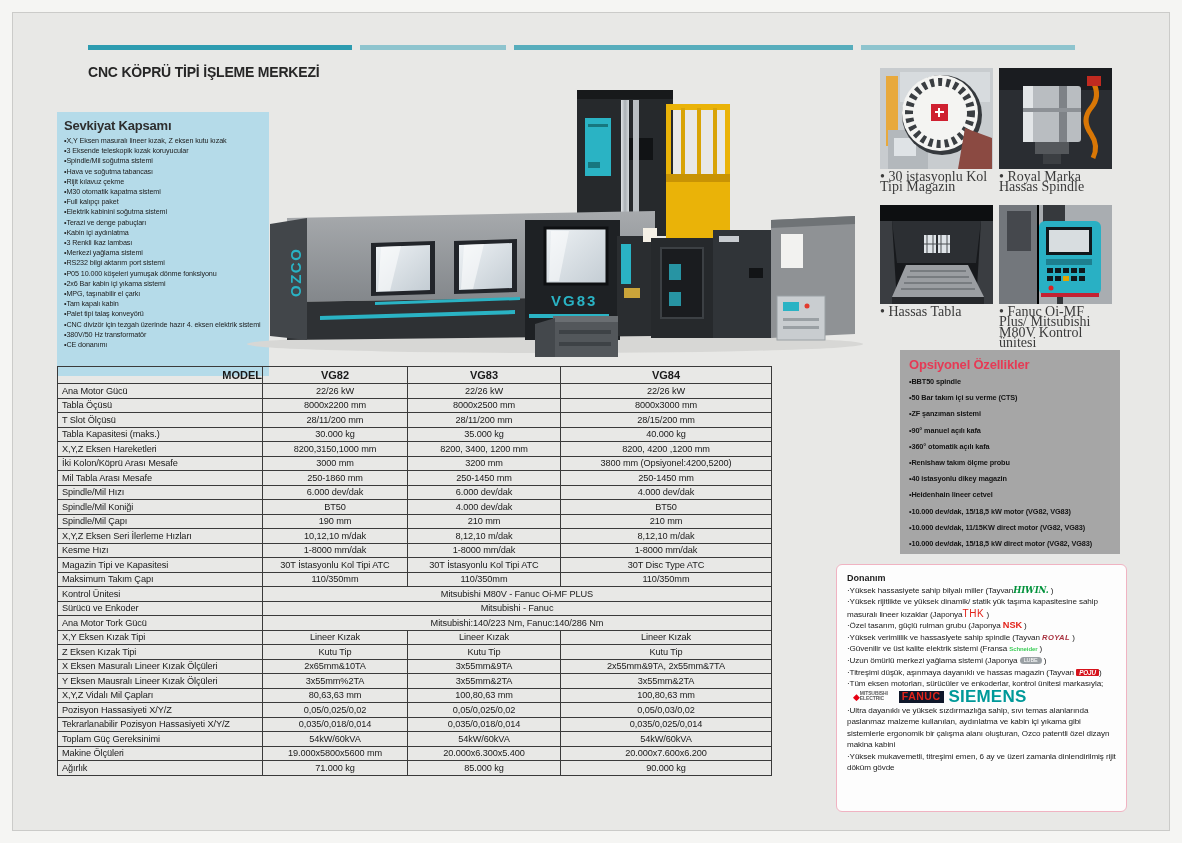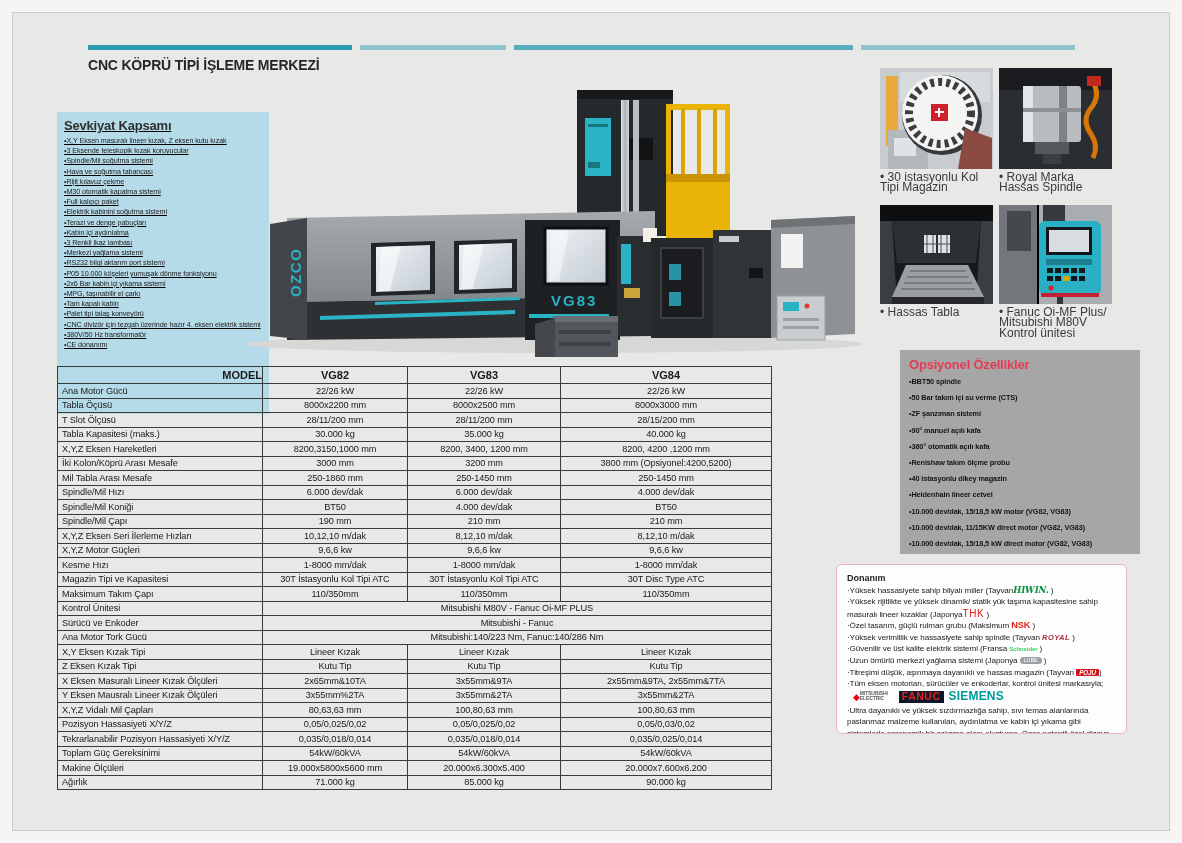--- a/index.html
+++ b/index.html
@@ -6,69 +6,69 @@
   html,body { width:1182px; height:843px; background:#f5f5f3; font-family:"Liberation Sans", sans-serif; overflow:hidden; }
   .panel { position:absolute; left:12px; top:12px; width:1158px; height:819px; background:#e8e8e6; border:1px solid #cbcbc9; }
 
   
   .bar { position:absolute; top:45px; height:5px; }
   .bar1 { left:88px;  width:264px; background:#2d9cb0; }
   .bar2 { left:360px; width:146px; background:#8ec4ce; }
   .bar3 { left:514px; width:339px; background:#57adbc; }
   .bar4 { left:861px; width:214px; background:#8ec4ce; }
 
-  .page-title { position:absolute; left:88px; top:57px; font-size:14px; font-weight:bold; color:#262626; letter-spacing:-0.2px;text-align:center; }
-
-  
-  .ship-box { position:absolute; left:57px; top:112px; width:212px; height:302px; background:#b5dbe9; padding:6px 4px 4px 7px; overflow:hidden;text-decoration:underline; }
+  .page-title { position:absolute; left:88px; top:64px; font-size:14px; font-weight:bold; color:#262626; letter-spacing:-0.2px;text-align:center; }
+
+  
+  .ship-box { position:absolute; left:57px; top:112px; width:212px; height:264px; background:#b5dbe9; padding:6px 4px 4px 7px; overflow:hidden; }
   .ship-title { font-size:13px; font-weight:bold; color:#2e2e2e; margin-bottom:3px; letter-spacing:-0.2px; }
   .ship-item { font-size:7.2px; line-height:10.2px; color:#1c1c1c; white-space:nowrap; letter-spacing:-0.1px; }
 
   
   .machine { position:absolute; left:225px; top:78px; width:655px; height:285px; }
 
   
   .photo { position:absolute; width:113px; height:101px; overflow:hidden; background:#bfc3c6; }
   .ph1 { left:880px; top:68px; }  .ph2 { left:999px; top:68px; }
   .ph3 { left:880px; top:205px; height:99px; } .ph4 { left:999px; top:205px; height:99px; }
-  .caption { position:absolute; width:116px; font-size:12px; line-height:10.4px; color:#3a3a3a; }
+  .caption { position:absolute; width:116px; font-size:14px; line-height:10.4px; color:#3a3a3a;font-family:Liberation Serif, serif; }
   .cap1 { left:880px; top:172px; } .cap2 { left:999px; top:172px; }
   .cap3 { left:880px; top:307px; } .cap4 { left:999px; top:307px; }
 
   
   .spec-table { position:absolute; left:57px; top:366px; width:714px; border-collapse:collapse; table-layout:fixed; }
   .spec-table td, .spec-table th { border:1.2px solid #3a3a3a; color:#1a1a1a; overflow:hidden; white-space:nowrap; }
   .spec-table th { height:17px; font-size:11px; font-weight:bold; }
   .spec-table td { height:14.5px; font-size:9.2px; letter-spacing:-0.1px; }
   .th-model { text-align:right; padding-left:4px; }
   .c-label { text-align:left; padding-left:4px; }
   .c-val { text-align:center; }
   .col0 { width:205px; } .col1 { width:145px; } .col2 { width:153px; } .col3 { width:211px; }
 
   
-  .opt-box { position:absolute; left:900px; top:350px; width:240px; height:204px; background:#a6a6a6; padding:7px 6px 4px 9px; overflow:hidden; }
+  .opt-box { position:absolute; left:900px; top:350px; width:220px; height:204px; background:#a6a6a6; padding:7px 6px 4px 9px; overflow:hidden; }
   .opt-title { font-size:13px; font-weight:bold; color:#e63a55; margin-bottom:5px; letter-spacing:-0.2px; }
   .opt-item { font-size:7.3px; font-weight:bold; color:#141414; margin-bottom:7.2px; white-space:nowrap; letter-spacing:-0.1px; }
 
   
-  .hw-box { position:absolute; left:836px; top:564px; width:291px; height:170px; background:#fdfdfd; border:1px solid #f0b3c2; border-radius:6px; padding:8px 8px 4px 10px; overflow:hidden; }
+  .hw-box { position:absolute; left:836px; top:564px; width:291px; height:248px; background:#fdfdfd; border:1px solid #f0b3c2; border-radius:6px; padding:8px 8px 4px 10px; overflow:hidden; }
   .hw-title { font-size:9px; font-weight:bold; color:#1d1d1d; margin-bottom:2px; }
   .hw-item { font-size:8.1px; line-height:11.4px; color:#222; letter-spacing:-0.1px; }
   .b-hiwin { color:#00913a; font-weight:bold; font-style:italic; font-family:"DejaVu Serif", serif; font-size:8.6px; }
   .b-thk { color:#e2231a; font-weight:normal; letter-spacing:0.6px; font-size:10px; }
   .b-nsk { color:#e2231a; font-weight:bold; font-size:9.2px; }
   .b-royal { color:#a8303e; font-weight:bold; font-style:italic; font-size:7.6px; letter-spacing:0.4px; }
   .b-schneider { color:#3dcd58; font-weight:bold; font-size:6px; }
   .b-lube { display:inline-block; background:#9aa0a4; color:#fff; font-size:5.5px; line-height:7px; border-radius:5px; padding:0 4px; vertical-align:1px; }
   .b-poju { background:#d6131c; color:#fff; font-style:italic; font-weight:bold; font-size:6.3px; padding:0 3px; border-radius:1px; }
   .logo-row { margin:1px 0 2px 6px; display:flex; align-items:center; gap:5px; }
   .b-mit-txt { color:#5a5a5a; font-weight:bold; font-size:5px; line-height:5px; display:inline-block; width:34px; }
   .b-mit-diamond { color:#e60012; font-size:9px; line-height:9px; }
   .b-fanuc { background:#0f172a; color:#e2231a; font-weight:bold; font-size:10.5px; padding:0 3px; letter-spacing:0.5px; }
-  .b-siemens { color:#009999; font-weight:bold; font-size:12px; letter-spacing:0.2px; }
+  .b-siemens { color:#009999; font-weight:bold; font-size:17px; letter-spacing:0.2px; }
 </style>
 </head>
 <body>
 
 <div class="panel"></div>
 
 <div class="bar bar1"></div>
 <div class="bar bar2"></div>
 <div class="bar bar3"></div>
 <div class="bar bar4"></div>
@@ -359,26 +359,20 @@
         <td class="c-val">210 mm</td>
         <td class="c-val">210 mm</td>
       </tr>
       <tr>
         <td class="c-label">X,Y,Z Eksen Seri İlerleme Hızları</td>
         <td class="c-val">10,12,10 m/dak</td>
         <td class="c-val">8,12,10 m/dak</td>
         <td class="c-val">8,12,10 m/dak</td>
       </tr>
       <tr>
-        <td class="c-label">X,Y,Z Motor Güçleri</td>
-        <td class="c-val">9,6,6 kw</td>
-        <td class="c-val">9,6,6 kw</td>
-        <td class="c-val">9,6,6 kw</td>
-      </tr>
-      <tr>
         <td class="c-label">Kesme Hızı</td>
         <td class="c-val">1-8000 mm/dak</td>
         <td class="c-val">1-8000 mm/dak</td>
         <td class="c-val">1-8000 mm/dak</td>
       </tr>
       <tr>
         <td class="c-label">Magazin Tipi ve Kapasitesi</td>
         <td class="c-val">30T İstasyonlu Kol Tipi ATC</td>
         <td class="c-val">30T İstasyonlu Kol Tipi ATC</td>
         <td class="c-val">30T Disc Type ATC</td>
@@ -478,21 +472,21 @@
       <div class="opt-item">•10.000 dev/dak, 15/18,5 kW motor (VG82, VG83)</div>
       <div class="opt-item">•10.000  dev/dak, 11/15KW direct motor (VG82, VG83)</div>
       <div class="opt-item">•10.000 dev/dak, 15/18,5 kW direct motor (VG82, VG83)</div>
     </div>
 </div>
 
 <div class="hw-box">
   <div class="hw-title">Donanım</div>
   <div class="hw-item"><span>·Yüksek hassasiyete sahip bilyalı miller (Tayvan</span><span class="b-hiwin">HIWIN.</span><span> )</span></div>
   <div class="hw-item"><span>·Yüksek rijitlikte ve yüksek dinamik/ statik yük taşıma kapasitesine sahip masuralı lineer kızaklar (Japonya</span><span class="b-thk">THK</span><span> )</span></div>
-  <div class="hw-item"><span>·Özel tasarım, güçlü rulman grubu (Maksimum </span><span class="b-nsk">NSK</span><span> )</span></div>
+  <div class="hw-item"><span>·Özel tasarım, güçlü rulman grubu (Japonya </span><span class="b-nsk">NSK</span><span> )</span></div>
   <div class="hw-item"><span>·Yüksek verimlilik ve hassasiyete sahip spindle (Tayvan </span><span class="b-royal">ROYAL</span><span> )</span></div>
   <div class="hw-item"><span>·Güvenilir ve üst kalite elektrik sistemi (Fransa </span><span class="b-schneider">Schneider</span><span> )</span></div>
   <div class="hw-item"><span>·Uzun ömürlü merkezi yağlama sistemi (Japonya </span><span class="b-lube">LUBE</span><span> )</span></div>
   <div class="hw-item"><span>·Titreşimi düşük, aşınmaya dayanıklı ve hassas magazin (Tayvan </span><span class="b-poju">POJU</span><span>)</span></div>
   <div class="hw-item">
     <span>·Tüm eksen motorları, sürücüler ve enkoderlar, kontrol ünitesi markasıyla;</span>
     <div class="logo-row">
       <span><span class="b-mit-diamond">◆</span><span class="b-mit-txt">MITSUBISHI ELECTRIC</span></span>
       <span class="b-fanuc">FANUC</span>
       <span class="b-siemens">SIEMENS</span>

